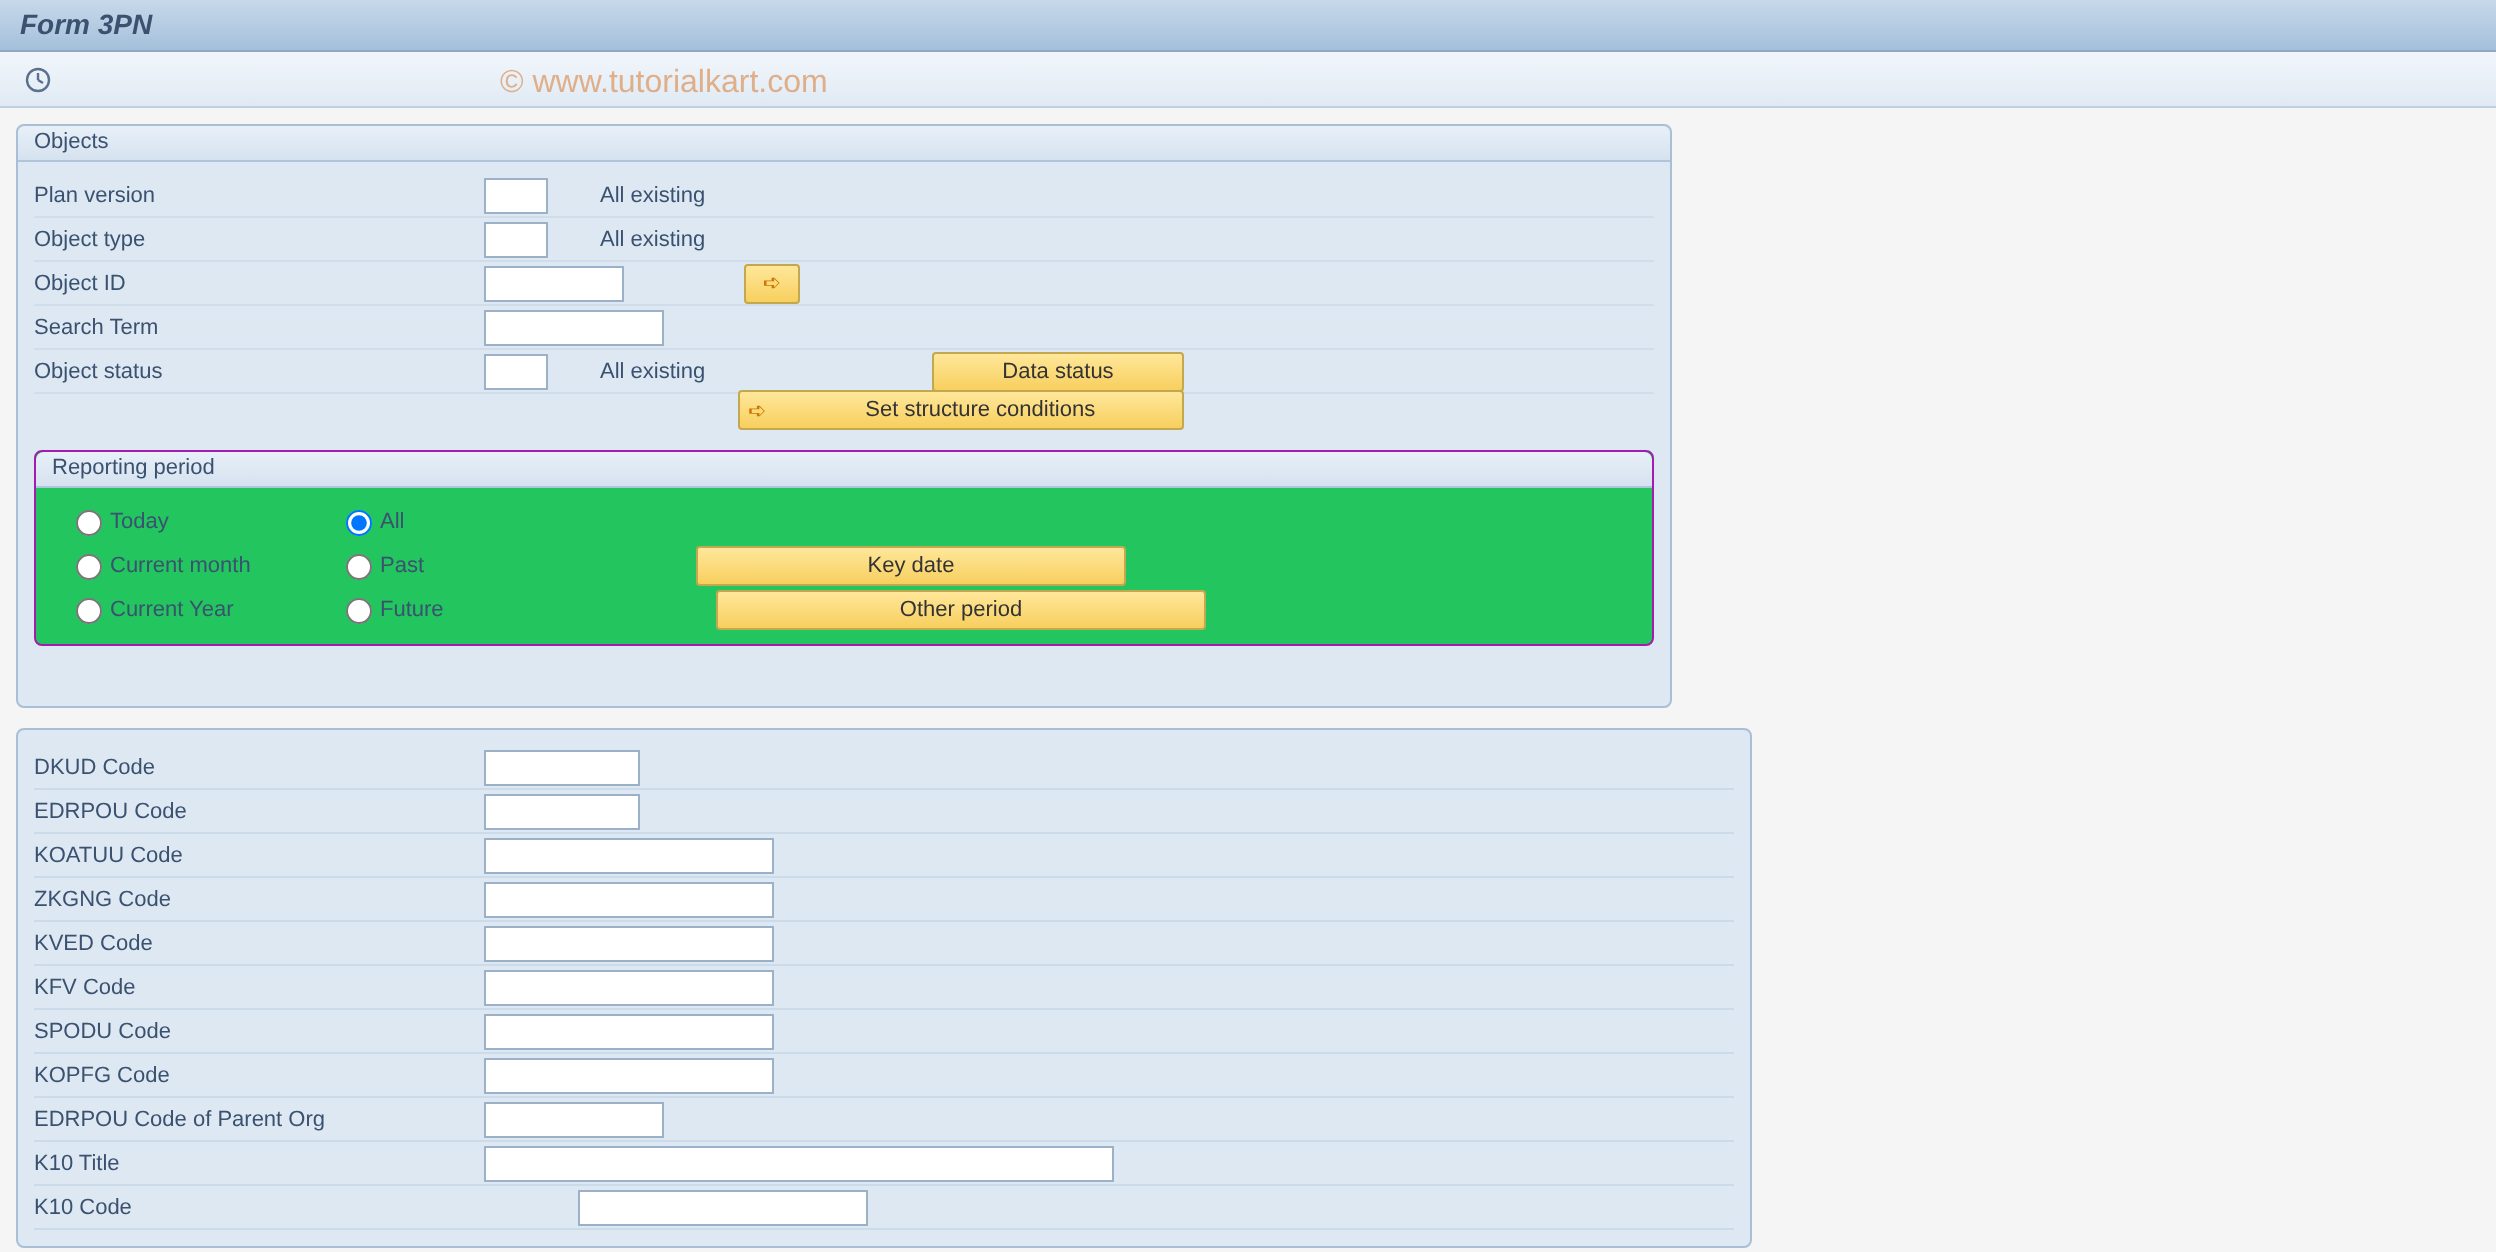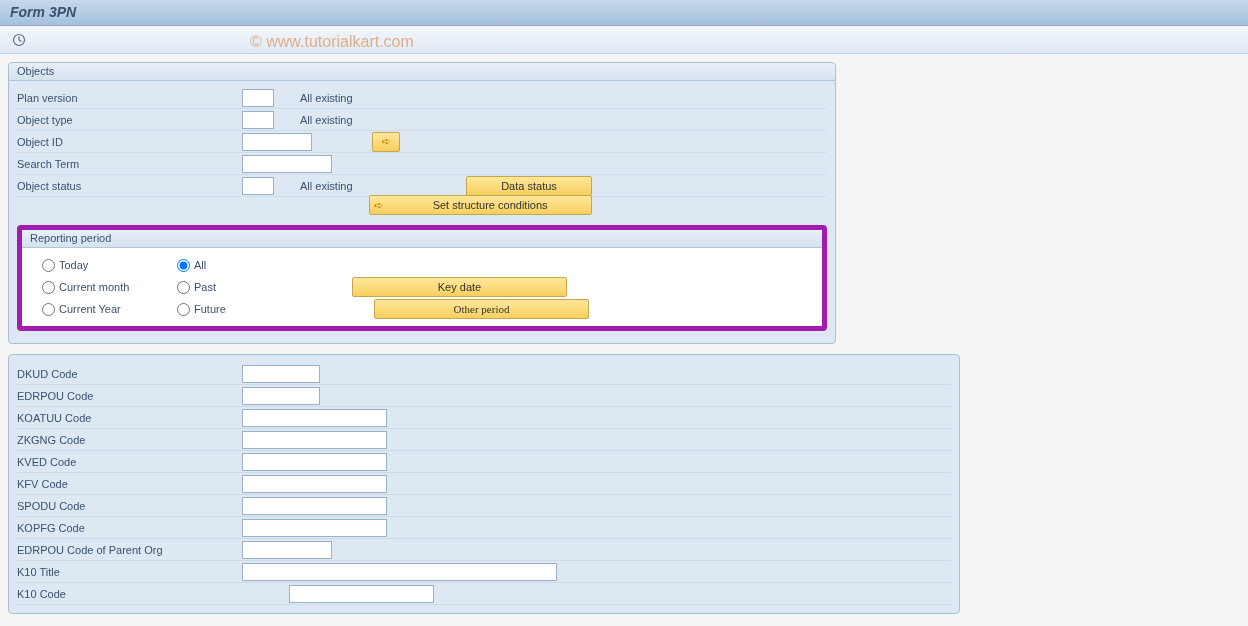--- a/index.html
+++ b/index.html
@@ -138,57 +138,57 @@
       position: absolute;
       left: 360px;
       width: 223px;
       padding-left: 4px;
       justify-content: flex-start;
     }
     .struct-btn span.arrow {
       margin-right: 26px;
     }
     .sub-panel {
-      background: #ffffff;
-      border: 5px solid #a21caf;
+      background: #22c55e;
+      border: 1px solid #a21caf;
       border-radius: 4px;
       margin-top: 8px;
     }
     .radio-row {
       display: flex;
       align-items: center;
       height: 22px;
     }
     .radio-col1 { width: 155px; padding-left: 20px; display:flex; align-items:flex-start; gap:4px;}
     .radio-col2 { width: 155px; display:flex; align-items:center; gap:4px;}
     .radio {
       width: 13px; height: 13px;
     }
     .panel2 {
       background: #dde8f3;
       border: 1px solid #a8bfd5;
       border-radius: 4px;
-      width: 952px;
+      width: 868px;
       padding: 8px;
     }
     .panel2 .form-row {
       height: 22px;
       border-bottom: 1px solid rgba(180,200,220,0.4);
     }
     input[type="text"] {
       font-size: 11px;
     }
     .arrow-icon {
       color: #cc7700;
       font-size: 11px;
     }
     .radio-label { color: #3b5170; }
     .objects-body {
       position: relative;
-      padding-bottom: 12px;
+      padding-bottom: 30px;
     }
     .below-status {
       position: absolute;
       top: 114px;
       left: 0;
       right:0;
       height: 22px;
     }
   </style>
 </head>
@@ -288,21 +288,21 @@
 
           <div class="radio-row" style="position:relative;">
             <div class="radio-col1">
               <input type="radio" name="rp" class="radio" style="">
               <span class="radio-label">Current Year</span>
             </div>
             <div class="radio-col2">
               <input type="radio" name="rp" class="radio" style="">
               <span class="radio-label">Future</span>
             </div>
-            <div class="big-button" style="position:absolute; left:352px; width:215px; top:1px;font-family:Liberation Serif, serif;">
+            <div class="big-button" style="position:absolute; left:340px; width:245px; top:1px;">
               <span>Other period</span>
             </div>
           </div>
 
         </div>
       </div>
 
     </div>
   </div>
 

